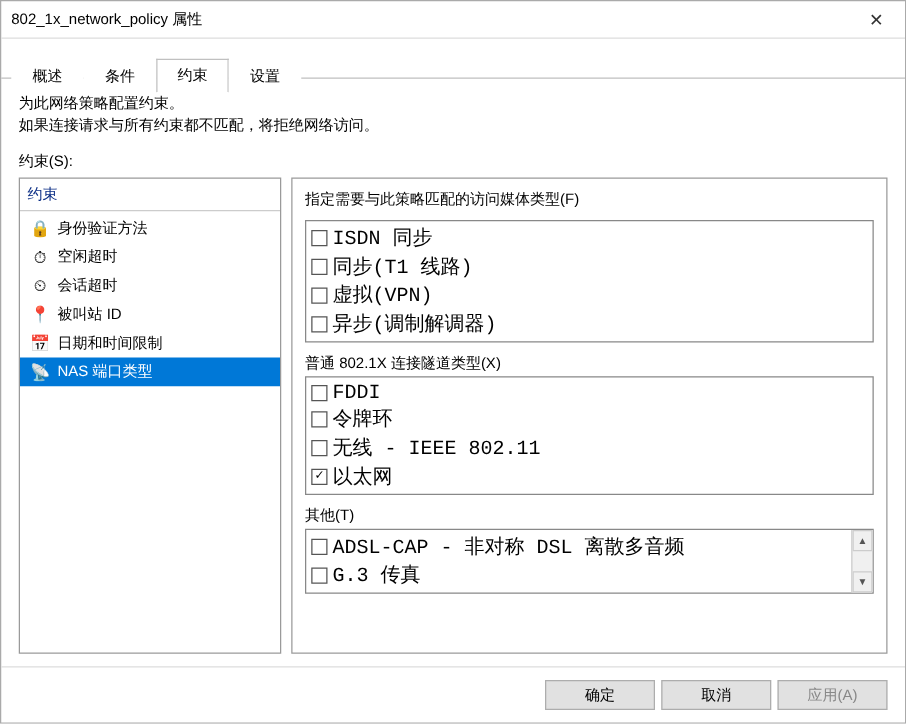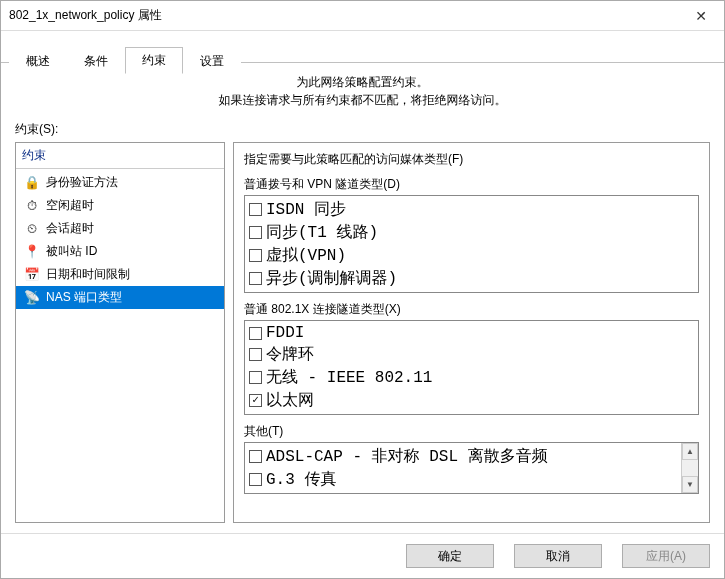--- a/index.html
+++ b/index.html
@@ -7,21 +7,21 @@
   .window { width:725px; height:579px; border:1px solid #aaa; display:flex; flex-direction:column; background:#fff; }
   .titlebar { height:30px; display:flex; align-items:center; justify-content:space-between; padding:0 0 0 8px; border-bottom:1px solid #ddd; }
   .titlebar-title { font-size:12px; }
   .titlebar-close { width:46px; height:30px; display:flex; align-items:center; justify-content:center; font-size:14px; color:#333; }
 
   .tabs { display:flex; align-items:flex-end; padding:4px 8px 0 8px; border-bottom:1px solid #c0c0c0; gap:0; }
   .tab { padding:4px 16px; border:1px solid transparent; border-bottom:none; position:relative; top:12px; background:#fff; }
   .tab.active { border-color:#c0c0c0; border-bottom:1px solid #fff; }
 
   .content { flex:1; padding:10px 14px; display:flex; flex-direction:column; overflow:hidden; }
-  .desc { line-height:1.5; margin-bottom:8px;text-align:center; }
+  .desc { line-height:1.5; margin-bottom:8px; }
 
   .constraints-label { margin:4px 0 4px 0; }
 
   .dual { flex:1; display:flex; gap:8px; min-height:0; }
   .left-pane { width:210px; border:1px solid #9a9a9a; display:flex; flex-direction:column; background:#fff; }
   .left-header { color:#0a2d85; font-weight:normal; padding:4px 6px; border-bottom:1px solid #ccc; }
   .tree { flex:1; overflow:auto; padding:2px 0; }
   .tree-item { display:flex; align-items:center; gap:6px; padding:3px 8px; cursor:default; }
   .tree-item.selected { background:#0078d7; color:#fff; }
   .tree-icon { width:16px; height:16px; display:flex; align-items:center; justify-content:center; font-size:13px; }
@@ -29,21 +29,21 @@
   .right-pane { flex:1; border:1px solid #9a9a9a; padding:8px 10px; overflow:auto; display:flex; flex-direction:column; gap:8px; background:#fff; }
   .group-label { margin-bottom:2px; }
   .listbox { border:1px solid #888; padding:2px 2px; background:#fff; }
   .listbox.scroll { max-height:70px; overflow:hidden; position:relative; padding-right:30px; }
   .chk-row { display:flex; align-items:center; gap:4px; padding:1px 2px; font-family: SimSun, "Courier New", monospace; font-size:16px; }
   .chk { width:13px; height:13px; border:1px solid #555; background:#fff; display:inline-flex; align-items:center; justify-content:center; font-size:10px; line-height:1; }
   .chk.checked::after { content:"✓"; color:#000; font-size:11px; }
   .scrollbar { position:absolute; right:0; top:0; bottom:0; width:17px; background:#f0f0f0; border-left:1px solid #ccc; display:flex; flex-direction:column; justify-content:space-between; }
   .scroll-btn { height:17px; display:flex; align-items:center; justify-content:center; font-size:8px; color:#555; background:#f0f0f0; border:1px solid #ccc; }
 
-  .button-row { display:flex; justify-content:flex-end; gap:20px; padding:10px 14px; border-top:1px solid #ddd; }
+  .button-row { display:flex; justify-content:flex-end; gap:5px; padding:10px 14px; border-top:1px solid #ddd; }
   .btn { width:88px; height:24px; border:1px solid #adadad; background:#e1e1e1; display:flex; align-items:center; justify-content:center; }
   .btn.disabled { color:#888; }
 </style>
 </head>
 <body>
 
 <div class="window">
 
   <div class="titlebar">
     <span class="titlebar-title">802_1x_network_policy 属性</span>
@@ -96,21 +96,20 @@
             <span class="tree-icon">📡</span>
             <span>NAS 端口类型</span>
           </div>
         </div>
       </div>
 
       <div class="right-pane">
         <div>指定需要与此策略匹配的访问媒体类型(F)</div>
 
         <div>
-          <div class="group-label">普通拨号和 VPN 隧道类型(D)</div>
           <div class="listbox">
             <div class="chk-row">
                 <span class="chk"></span>
                 <span>ISDN 同步</span>
               </div>
             <div class="chk-row">
                 <span class="chk"></span>
                 <span>同步(T1 线路)</span>
               </div>
             <div class="chk-row">

